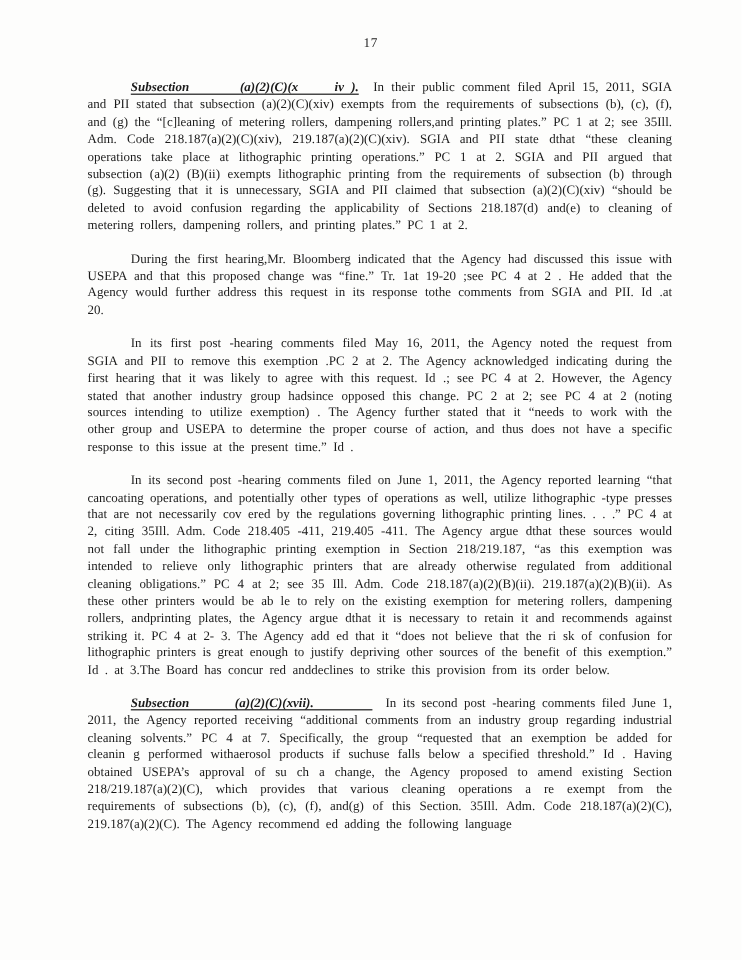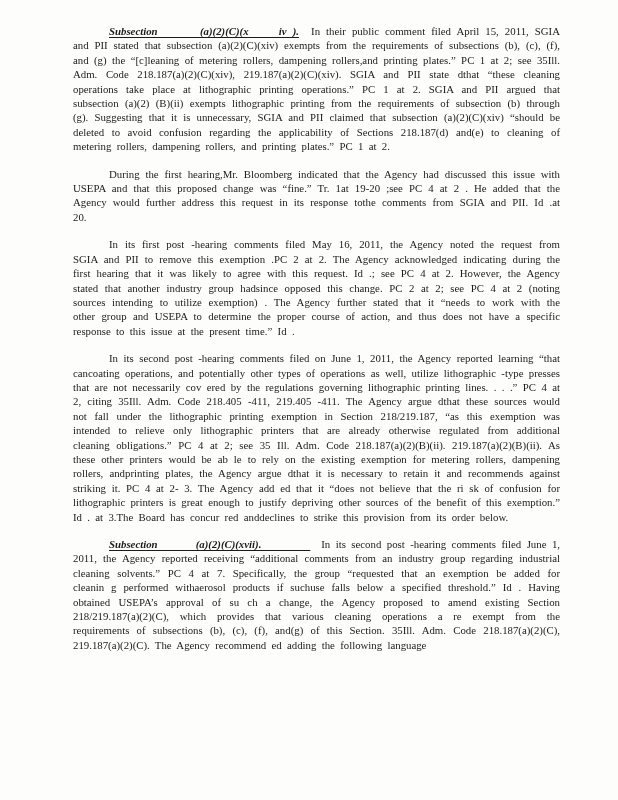--- a/index.html
+++ b/index.html
@@ -38,20 +38,21 @@
     font-style: italic;
     font-weight: bold;
     text-decoration: underline;
     text-underline-offset: 2px;
   }
 </style>
 </head>
 <body>
 
 <div class="page">
+  <div class="page-number">17</div>
   <div class="doc-body">
   <p><span class="subsection-heading">Subsection&nbsp;&nbsp;&nbsp;&nbsp;&nbsp;&nbsp;&nbsp;(a)(2)(C)(x&nbsp;&nbsp;&nbsp;&nbsp;&nbsp;iv&nbsp;).</span><span class="heading-gap">&nbsp;&nbsp;</span><span>In their public comment filed April 15, 2011, SGIA and PII stated that subsection (a)(2)(C)(xiv) exempts from the requirements of subsections (b), (c), (f), and (g) the “[c]leaning of metering rollers, dampening rollers,and printing plates.” PC 1 at 2; see 35Ill. Adm. Code 218.187(a)(2)(C)(xiv), 219.187(a)(2)(C)(xiv). SGIA and PII state dthat “these cleaning operations take place at lithographic printing operations.” PC 1 at 2. SGIA and PII argued that subsection (a)(2) (B)(ii) exempts lithographic printing from the requirements of subsection (b) through (g). Suggesting that it is unnecessary, SGIA and PII claimed that subsection (a)(2)(C)(xiv) “should be deleted to avoid confusion regarding the applicability of Sections 218.187(d) and(e) to cleaning of metering rollers, dampening rollers, and printing plates.” PC 1 at 2.</span></p>
 
   <p><span>During the first hearing,Mr. Bloomberg indicated that the Agency had discussed this issue with USEPA and that this proposed change was “fine.” Tr. 1at 19-20 ;see PC 4 at 2 . He added that the Agency would further address this request in its response tothe comments from SGIA and PII. Id .at 20.</span></p>
 
   <p><span>In its first post -hearing comments filed May 16, 2011, the Agency noted the request from SGIA and PII to remove this exemption .PC 2 at 2. The Agency acknowledged indicating during the first hearing that it was likely to agree with this request. Id .; see PC 4 at 2. However, the Agency stated that another industry group hadsince opposed this change. PC 2 at 2; see PC 4 at 2 (noting sources intending to utilize exemption) . The Agency further stated that it “needs to work with the other group and USEPA to determine the proper course of action, and thus does not have a specific response to this issue at the present time.” Id .</span></p>
 
   <p><span>In its second post -hearing comments filed on June 1, 2011, the Agency reported learning “that cancoating operations, and potentially other types of operations as well, utilize lithographic -type presses that are not necessarily cov ered by the regulations governing lithographic printing lines. . . .” PC 4 at 2, citing 35Ill. Adm. Code 218.405 -411, 219.405 -411. The Agency argue dthat these sources would not fall under the lithographic printing exemption in Section 218/219.187, “as this exemption was intended to relieve only lithographic printers that are already otherwise regulated from additional cleaning obligations.” PC 4 at 2; see 35 Ill. Adm. Code 218.187(a)(2)(B)(ii). 219.187(a)(2)(B)(ii). As these other printers would be ab le to rely on the existing exemption for metering rollers, dampening rollers, andprinting plates, the Agency argue dthat it is necessary to retain it and recommends against striking it. PC 4 at 2- 3. The Agency add ed that it “does not believe that the ri sk of confusion for lithographic printers is great enough to justify depriving other sources of the benefit of this exemption.” Id . at 3.The Board has concur red anddeclines to strike this provision from its order below.</span></p>
 
   <p><span class="subsection-heading">Subsection&nbsp;&nbsp;&nbsp;&nbsp;&nbsp;&nbsp;&nbsp;(a)(2)(C)(xvii).&nbsp;&nbsp;&nbsp;&nbsp;&nbsp;&nbsp;&nbsp;&nbsp;&nbsp;</span><span class="heading-gap">&nbsp;&nbsp;</span><span>In its second post -hearing comments filed June 1, 2011, the Agency reported receiving “additional comments from an industry group regarding industrial cleaning solvents.” PC 4 at 7. Specifically, the group “requested that an exemption be added for cleanin g performed withaerosol products if suchuse falls below a specified threshold.” Id . Having obtained USEPA’s approval of su ch a change, the Agency proposed to amend existing Section 218/219.187(a)(2)(C), which provides that various cleaning operations a re exempt from the requirements of subsections (b), (c), (f), and(g) of this Section. 35Ill. Adm. Code 218.187(a)(2)(C), 219.187(a)(2)(C). The Agency recommend ed adding the following language</span></p>

